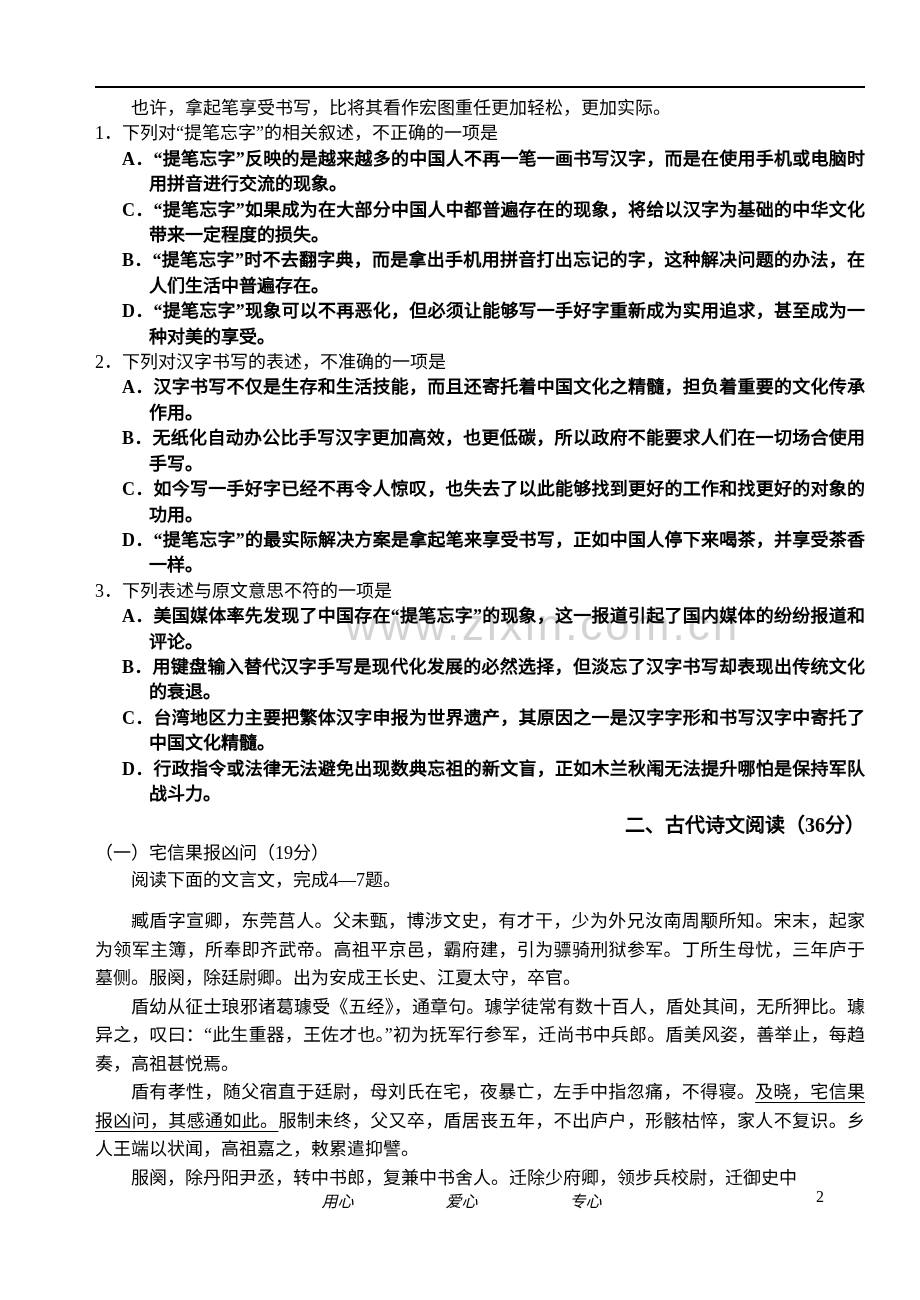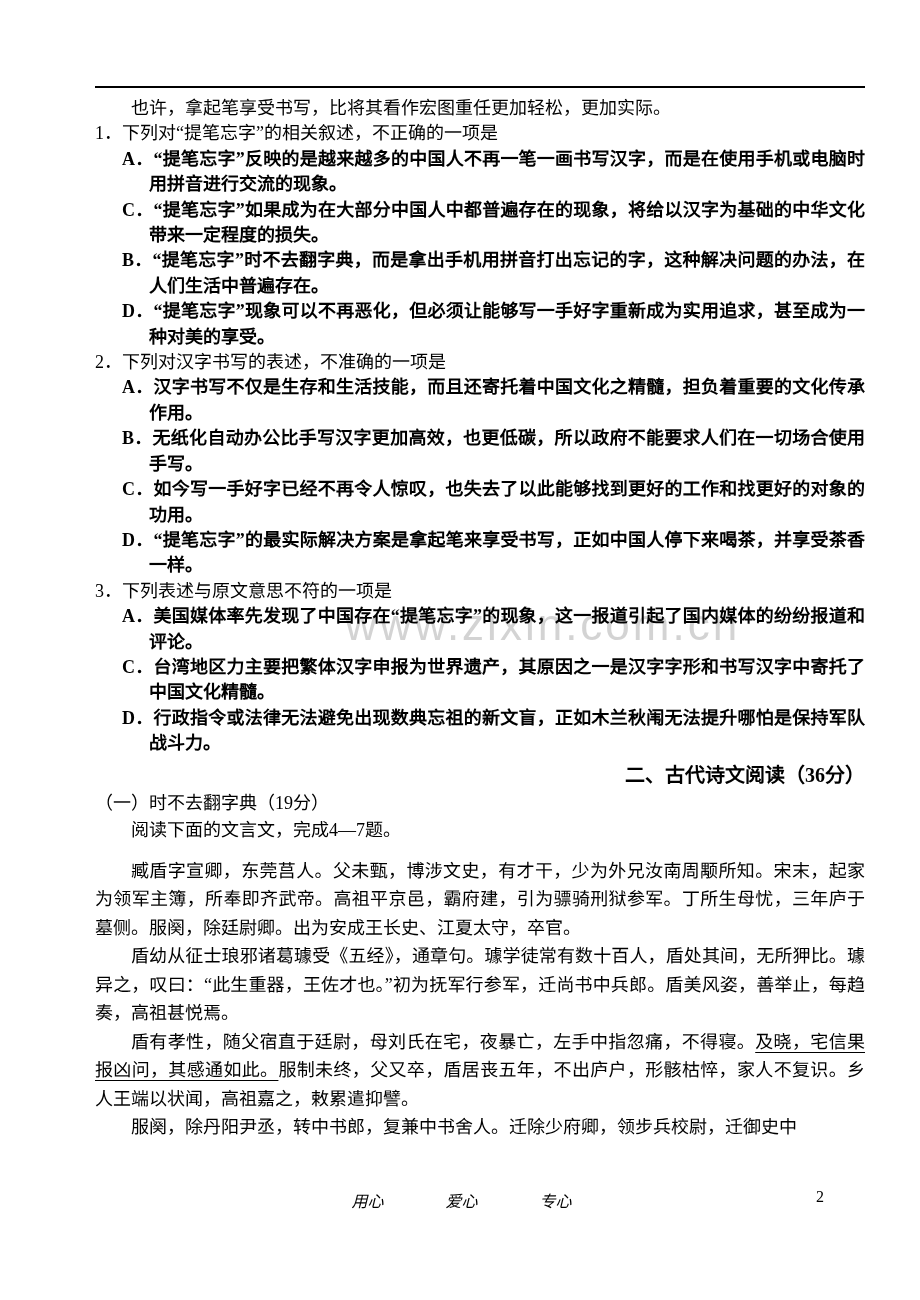--- a/index.html
+++ b/index.html
@@ -41,21 +41,21 @@
   .classical { line-height: 28.5px; text-indent: 2em; }
   .first-para { margin-top: 13px; }
   .underlined { text-decoration: underline; text-underline-offset: 4px; }
   .footer {
     position: absolute;
     left: 95px; right: 92px; top: 1188px;
     font-size: 16px;
     z-index: 1;
   }
   .footer-words {
-    display: flex; justify-content: center; gap: 62px;
+    display: flex; justify-content: center; gap: 92px;
     font-style: italic;
   }
   .page-number {
     position: absolute; right: 4px; top: 0;
     font-style: normal;
   }
 </style>
 </head>
 <body>
 
@@ -80,26 +80,27 @@
       <div class="stem"><span>2．</span><span>下列对汉字书写的表述，不准确的一项是</span></div>
       <div class="option"><span class="olabel">A．</span><span>汉字书写不仅是生存和生活技能，而且还寄托着中国文化之精髓，担负着重要的文化传承作用。</span></div>
       <div class="option"><span class="olabel">B．</span><span>无纸化自动办公比手写汉字更加高效，也更低碳，所以政府不能要求人们在一切场合使用手写。</span></div>
       <div class="option"><span class="olabel">C．</span><span>如今写一手好字已经不再令人惊叹，也失去了以此能够找到更好的工作和找更好的对象的功用。</span></div>
       <div class="option"><span class="olabel">D．</span><span>“提笔忘字”的最实际解决方案是拿起笔来享受书写，正如中国人停下来喝茶，并享受茶香一样。</span></div>
     </div>
 
     <div class="question">
       <div class="stem"><span>3．</span><span>下列表述与原文意思不符的一项是</span></div>
       <div class="option"><span class="olabel">A．</span><span>美国媒体率先发现了中国存在“提笔忘字”的现象，这一报道引起了国内媒体的纷纷报道和评论。</span></div>
+      <div class="option"><span class="olabel">B．</span><span>用键盘输入替代汉字手写是现代化发展的必然选择，但淡忘了汉字书写却表现出传统文化的衰退。</span></div>
       <div class="option"><span class="olabel">C．</span><span>台湾地区力主要把繁体汉字申报为世界遗产，其原因之一是汉字字形和书写汉字中寄托了中国文化精髓。</span></div>
       <div class="option"><span class="olabel">D．</span><span>行政指令或法律无法避免出现数典忘祖的新文盲，正如木兰秋闱无法提升哪怕是保持军队战斗力。</span></div>
     </div>
 
     <div class="section-heading">二、古代诗文阅读（36分）</div>
-    <div class="subheading">（一）时不去翻字典（19分）</div>
+    <div class="subheading">（一）宅信果报凶问（19分）</div>
     <p class="instruction">阅读下面的文言文，完成4—7题。</p>
 
     <p class="classical first-para">臧盾字宣卿，东莞莒人。父未甄，博涉文史，有才干，少为外兄汝南周颙所知。宋末，起家为领军主簿，所奉即齐武帝。高祖平京邑，霸府建，引为骠骑刑狱参军。丁所生母忧，三年庐于墓侧。服阕，除廷尉卿。出为安成王长史、江夏太守，卒官。</p>
     <p class="classical">盾幼从征士琅邪诸葛璩受《五经》，通章句。璩学徒常有数十百人，盾处其间，无所狎比。璩异之，叹曰：“此生重器，王佐才也。”初为抚军行参军，迁尚书中兵郎。盾美风姿，善举止，每趋奏，高祖甚悦焉。</p>
     <p class="classical"><span>盾有孝性，随父宿直于廷尉，母刘氏在宅，夜暴亡，左手中指忽痛，不得寝。</span><span class="underlined">及晓，宅信果报凶问，其感通如此。</span><span>服制未终，父又卒，盾居丧五年，不出庐户，形骸枯悴，家人不复识。乡人王端以状闻，高祖嘉之，敕累遣抑譬。</span></p>
     <p class="classical">服阕，除丹阳尹丞，转中书郎，复兼中书舍人。迁除少府卿，领步兵校尉，迁御史中</p>
   </div>
 
   <div class="footer">
     <div class="footer-words">

